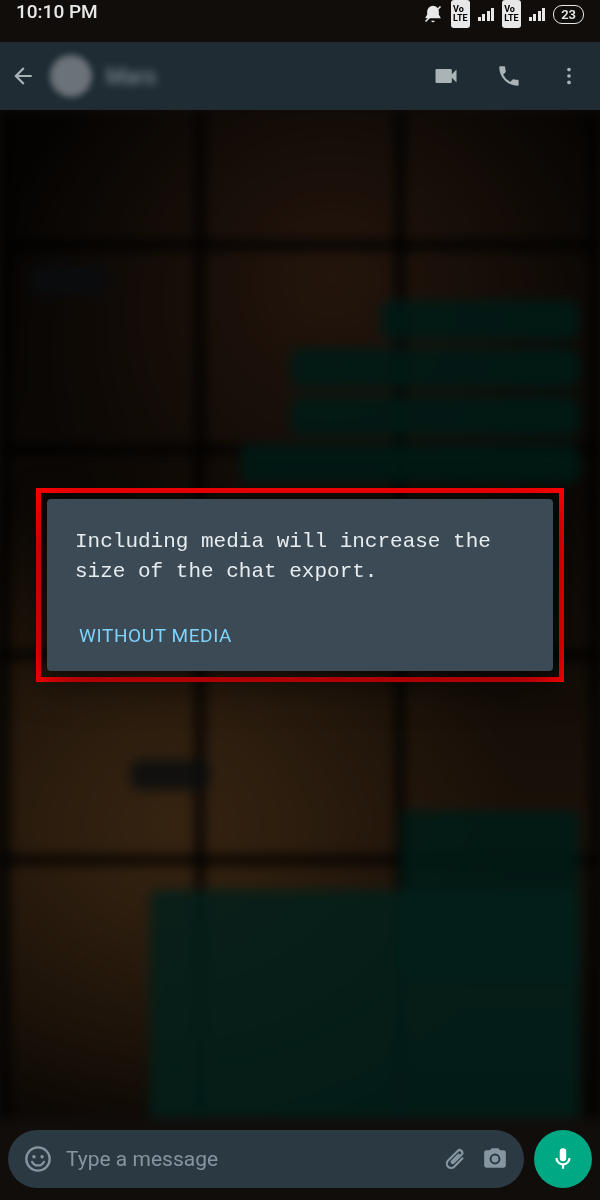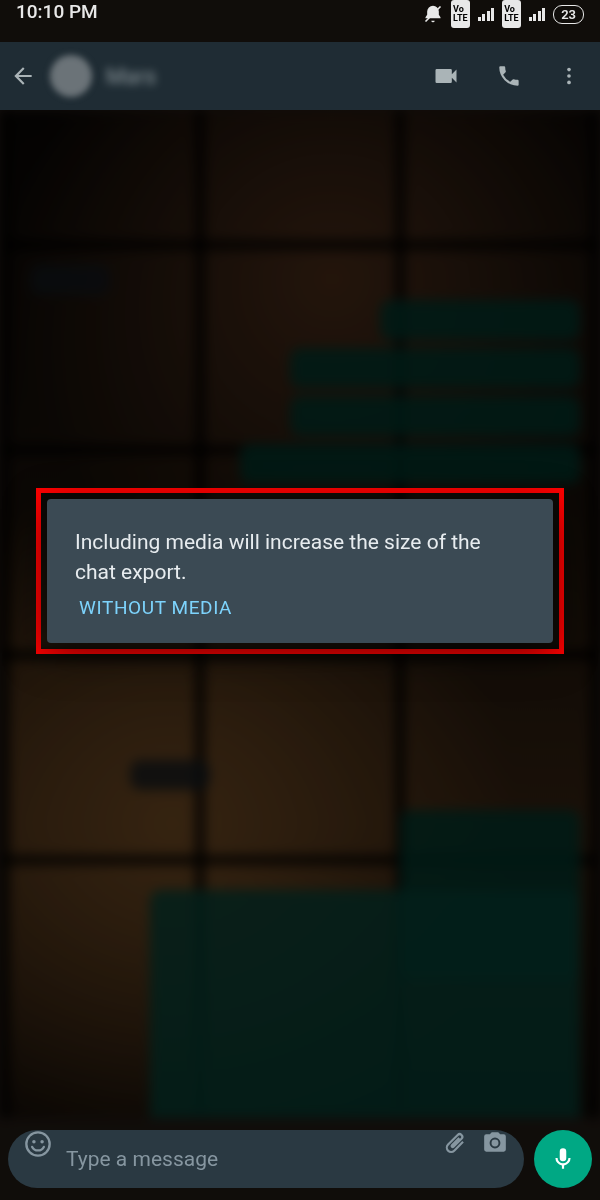--- a/index.html
+++ b/index.html
@@ -121,20 +121,22 @@
   .dialog {
     background: #3b4a54;
     border-radius: 4px;
     padding: 28px 28px 16px 28px;
     color: #e7ecef;
     box-shadow: 0 10px 40px rgba(0,0,0,0.6);
   }
   .dialog-message {
     font-size: 21px;
     line-height: 1.45;
+    margin-bottom: 28px;
+    font-family: Liberation Mono, monospace;
   }
   .dialog-actions {
     display: flex;
     justify-content: space-between;
     gap: 30px;
   }
   .dialog-btn {
     background: none;
     border: none;
     color: #7dd3fc;
@@ -155,20 +157,21 @@
     align-items: center;
     gap: 10px;
     z-index: 45;
   }
   .input-pill {
     flex: 1;
     background: #2a3942;
     border-radius: 30px;
     height: 58px;
     display: flex;
+    align-items: center;
     padding: 0 16px;
     gap: 14px;
   }
   .input-pill svg { fill: #8696a0; }
   .msg-input {
     flex: 1;
     background: none; border: none; outline: none;
     color: #e9edef;
     font-size: 21px;
     font-family: inherit;

